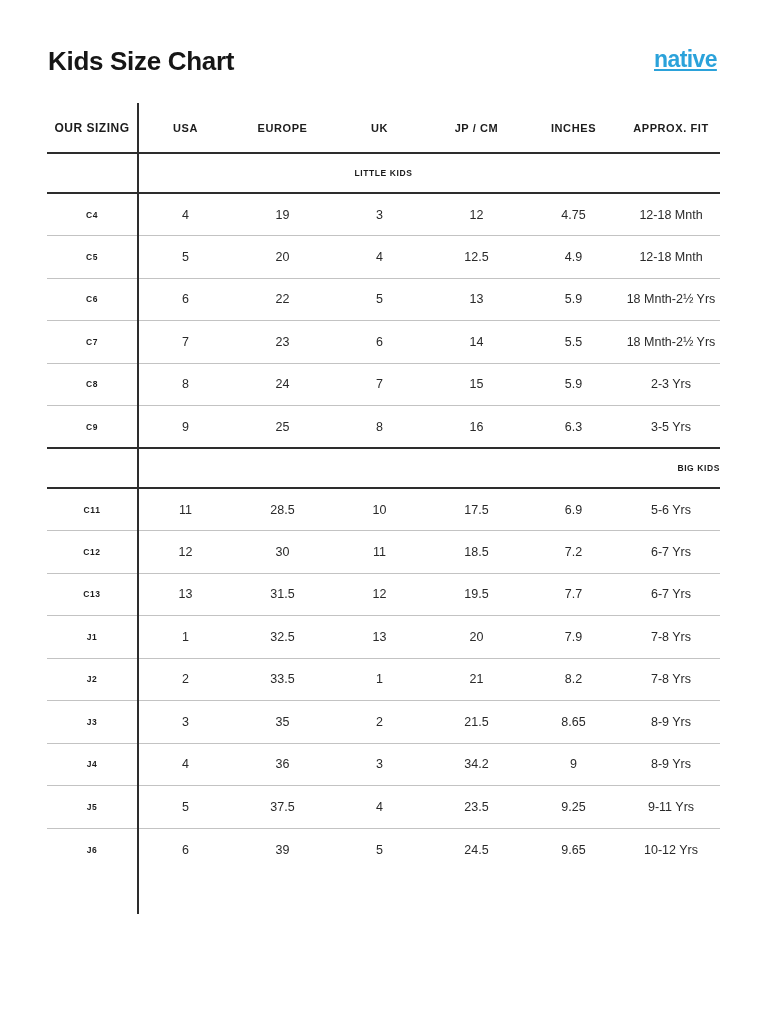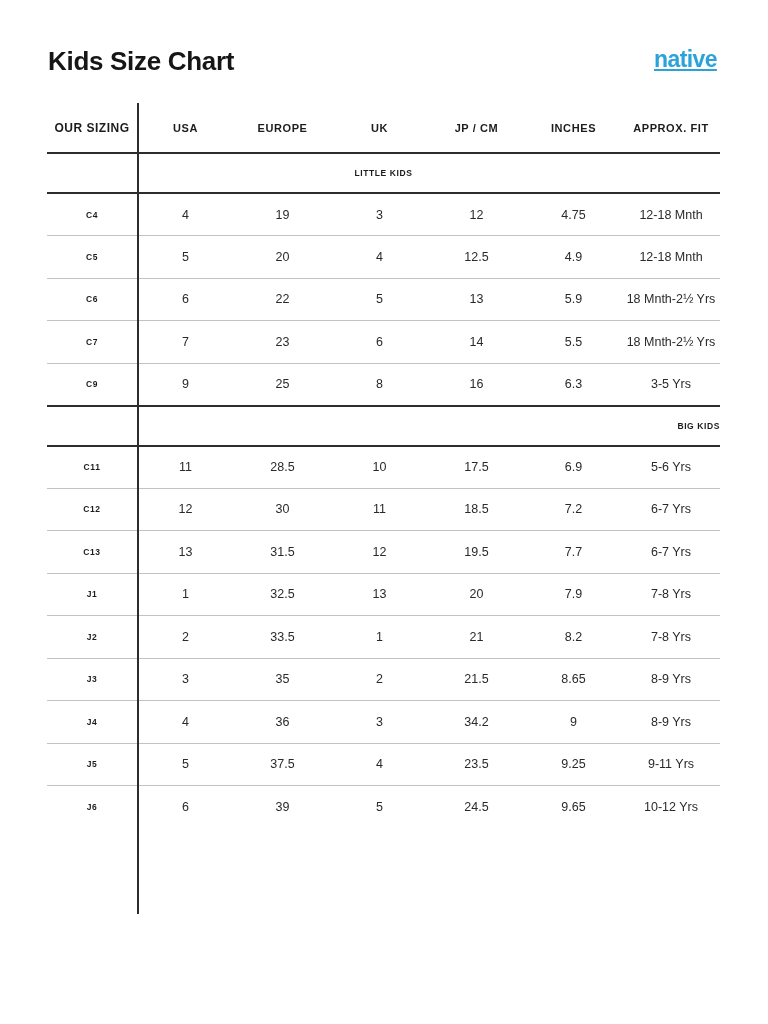--- a/index.html
+++ b/index.html
@@ -172,20 +172,29 @@
           <tr class="data-row">
             <td class="size-label">C7</td>
             <td>7</td>
             <td>23</td>
             <td>6</td>
             <td>14</td>
             <td>5.5</td>
             <td>18 Mnth-2½ Yrs</td>
           </tr>
           <tr class="data-row">
+            <td class="size-label">C8</td>
+            <td>8</td>
+            <td>24</td>
+            <td>7</td>
+            <td>15</td>
+            <td>5.9</td>
+            <td>2-3 Yrs</td>
+          </tr>
+          <tr class="data-row">
             <td class="size-label">C9</td>
             <td>9</td>
             <td>25</td>
             <td>8</td>
             <td>16</td>
             <td>6.3</td>
             <td>3-5 Yrs</td>
           </tr>
           <tr class="section-row">
             <td colspan="7" style="text-align: right;">BIG KIDS</td>

